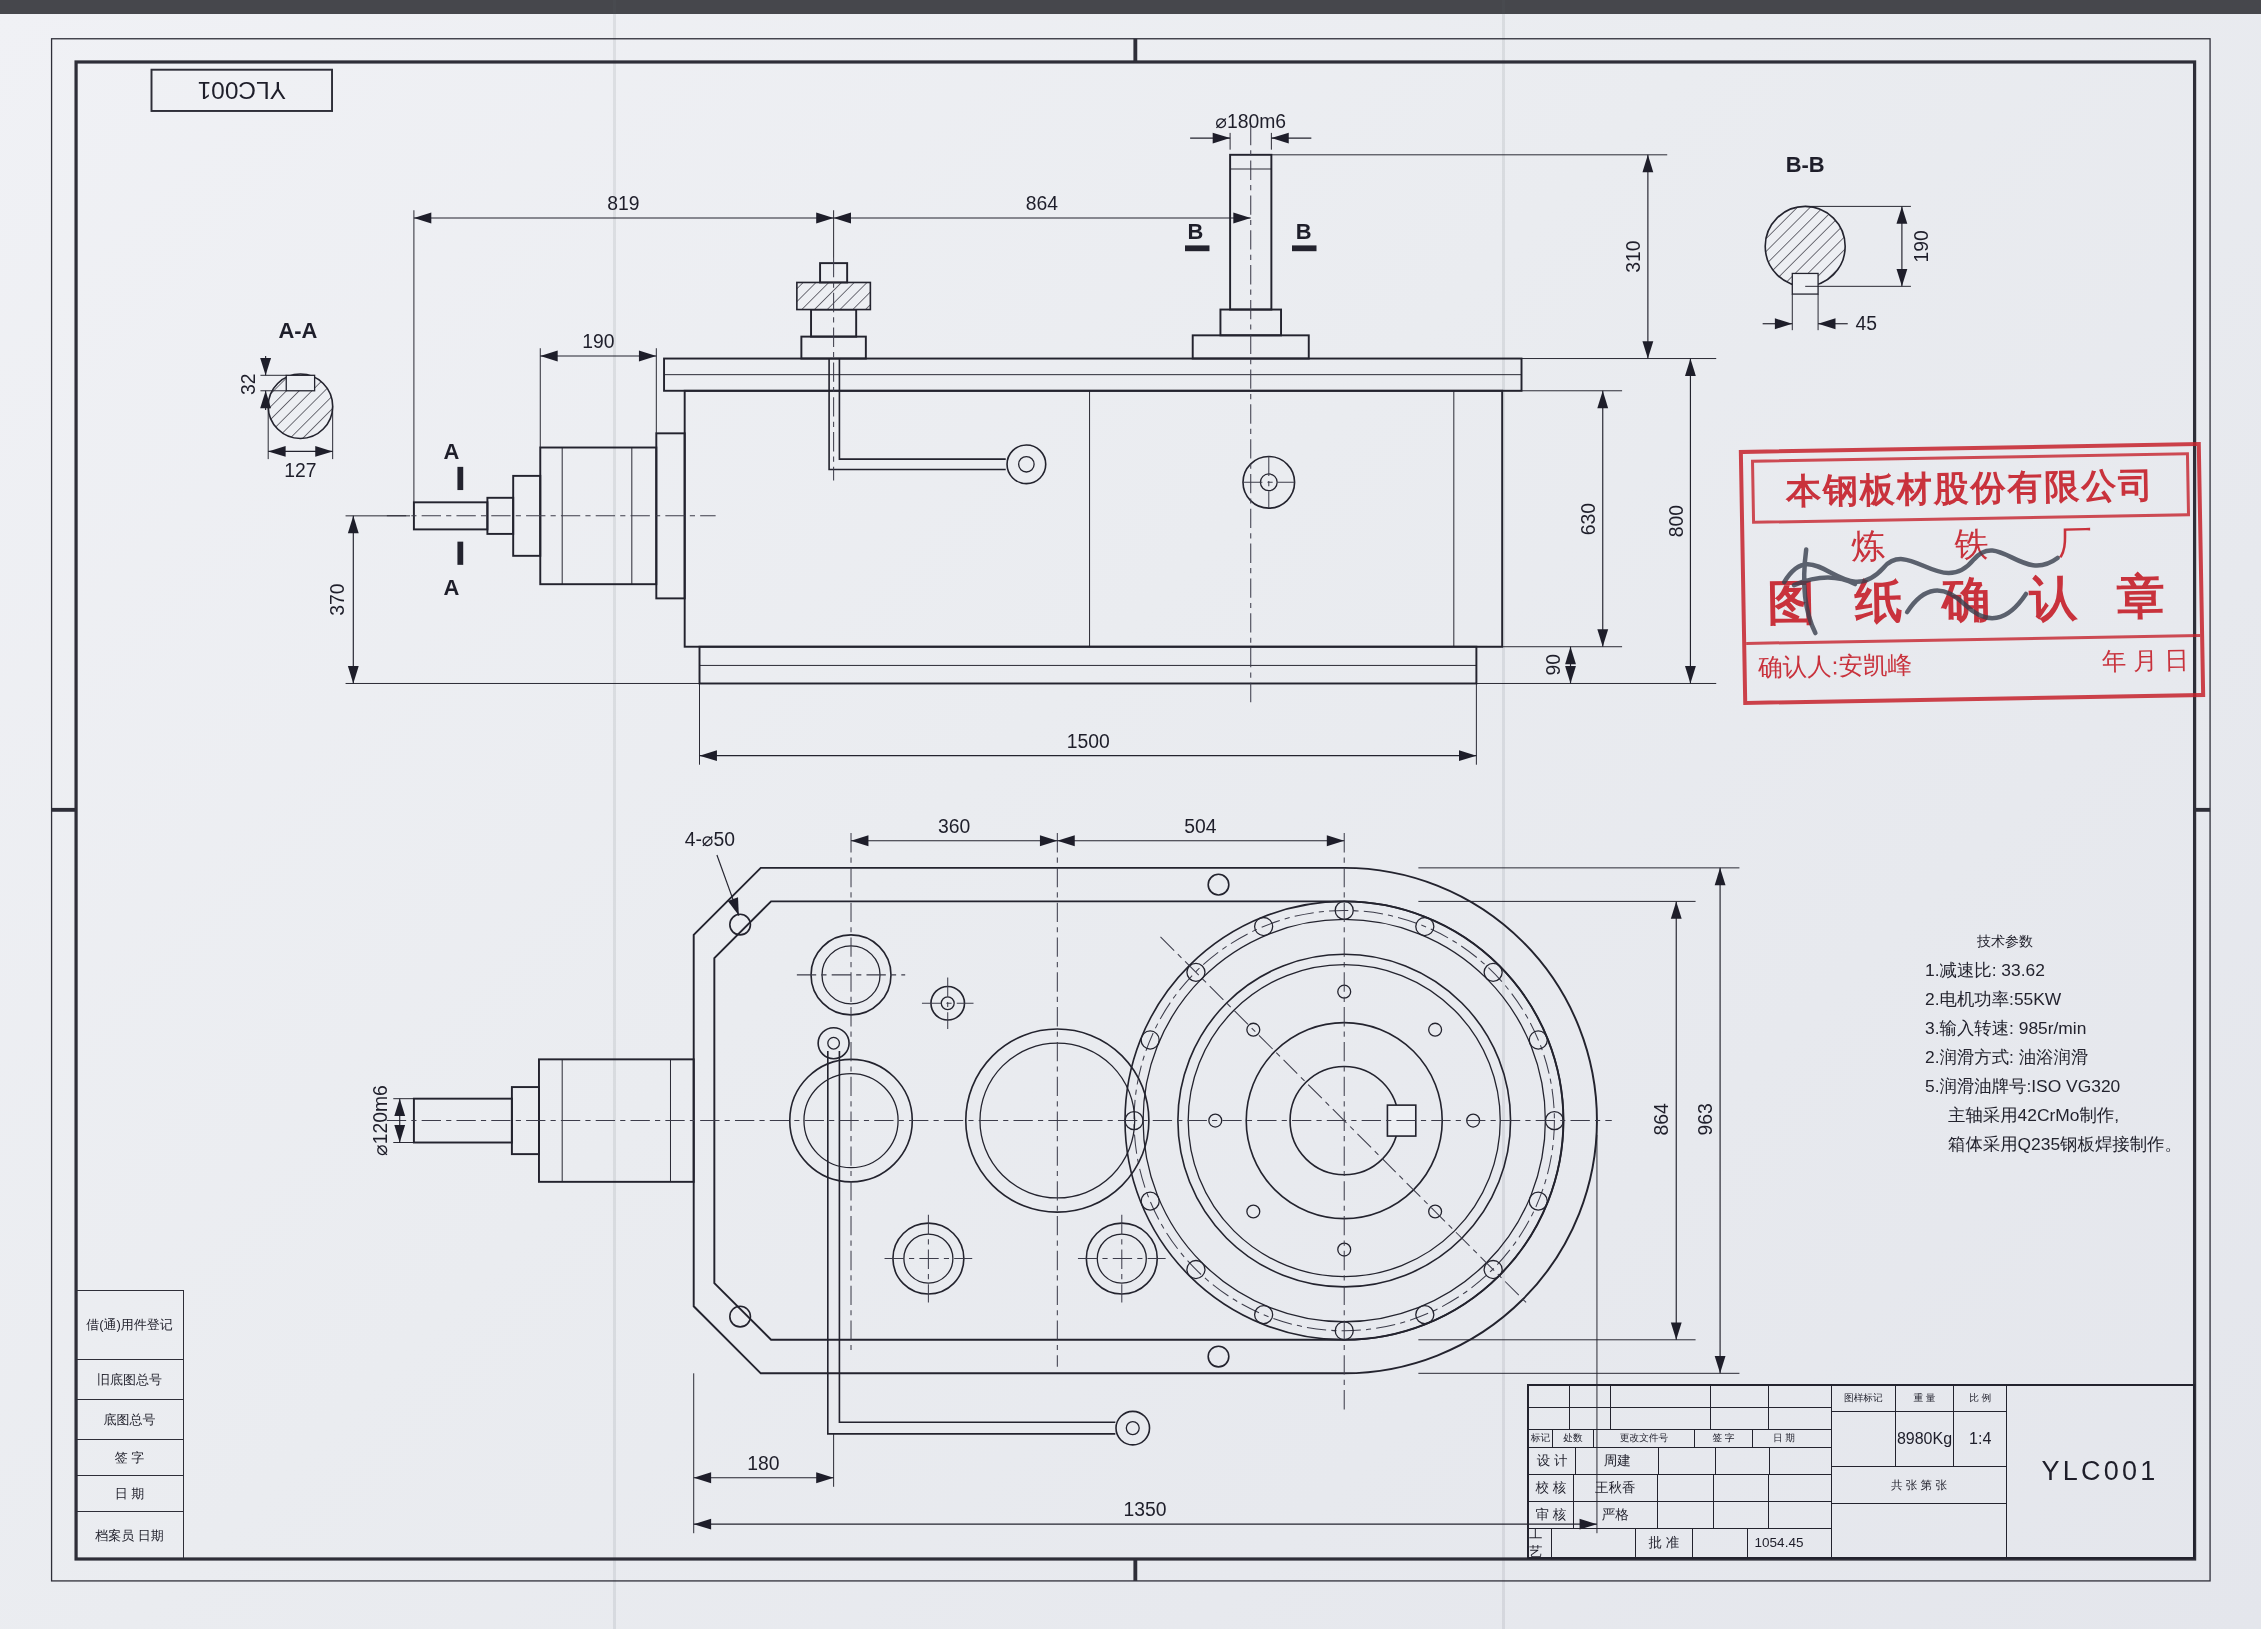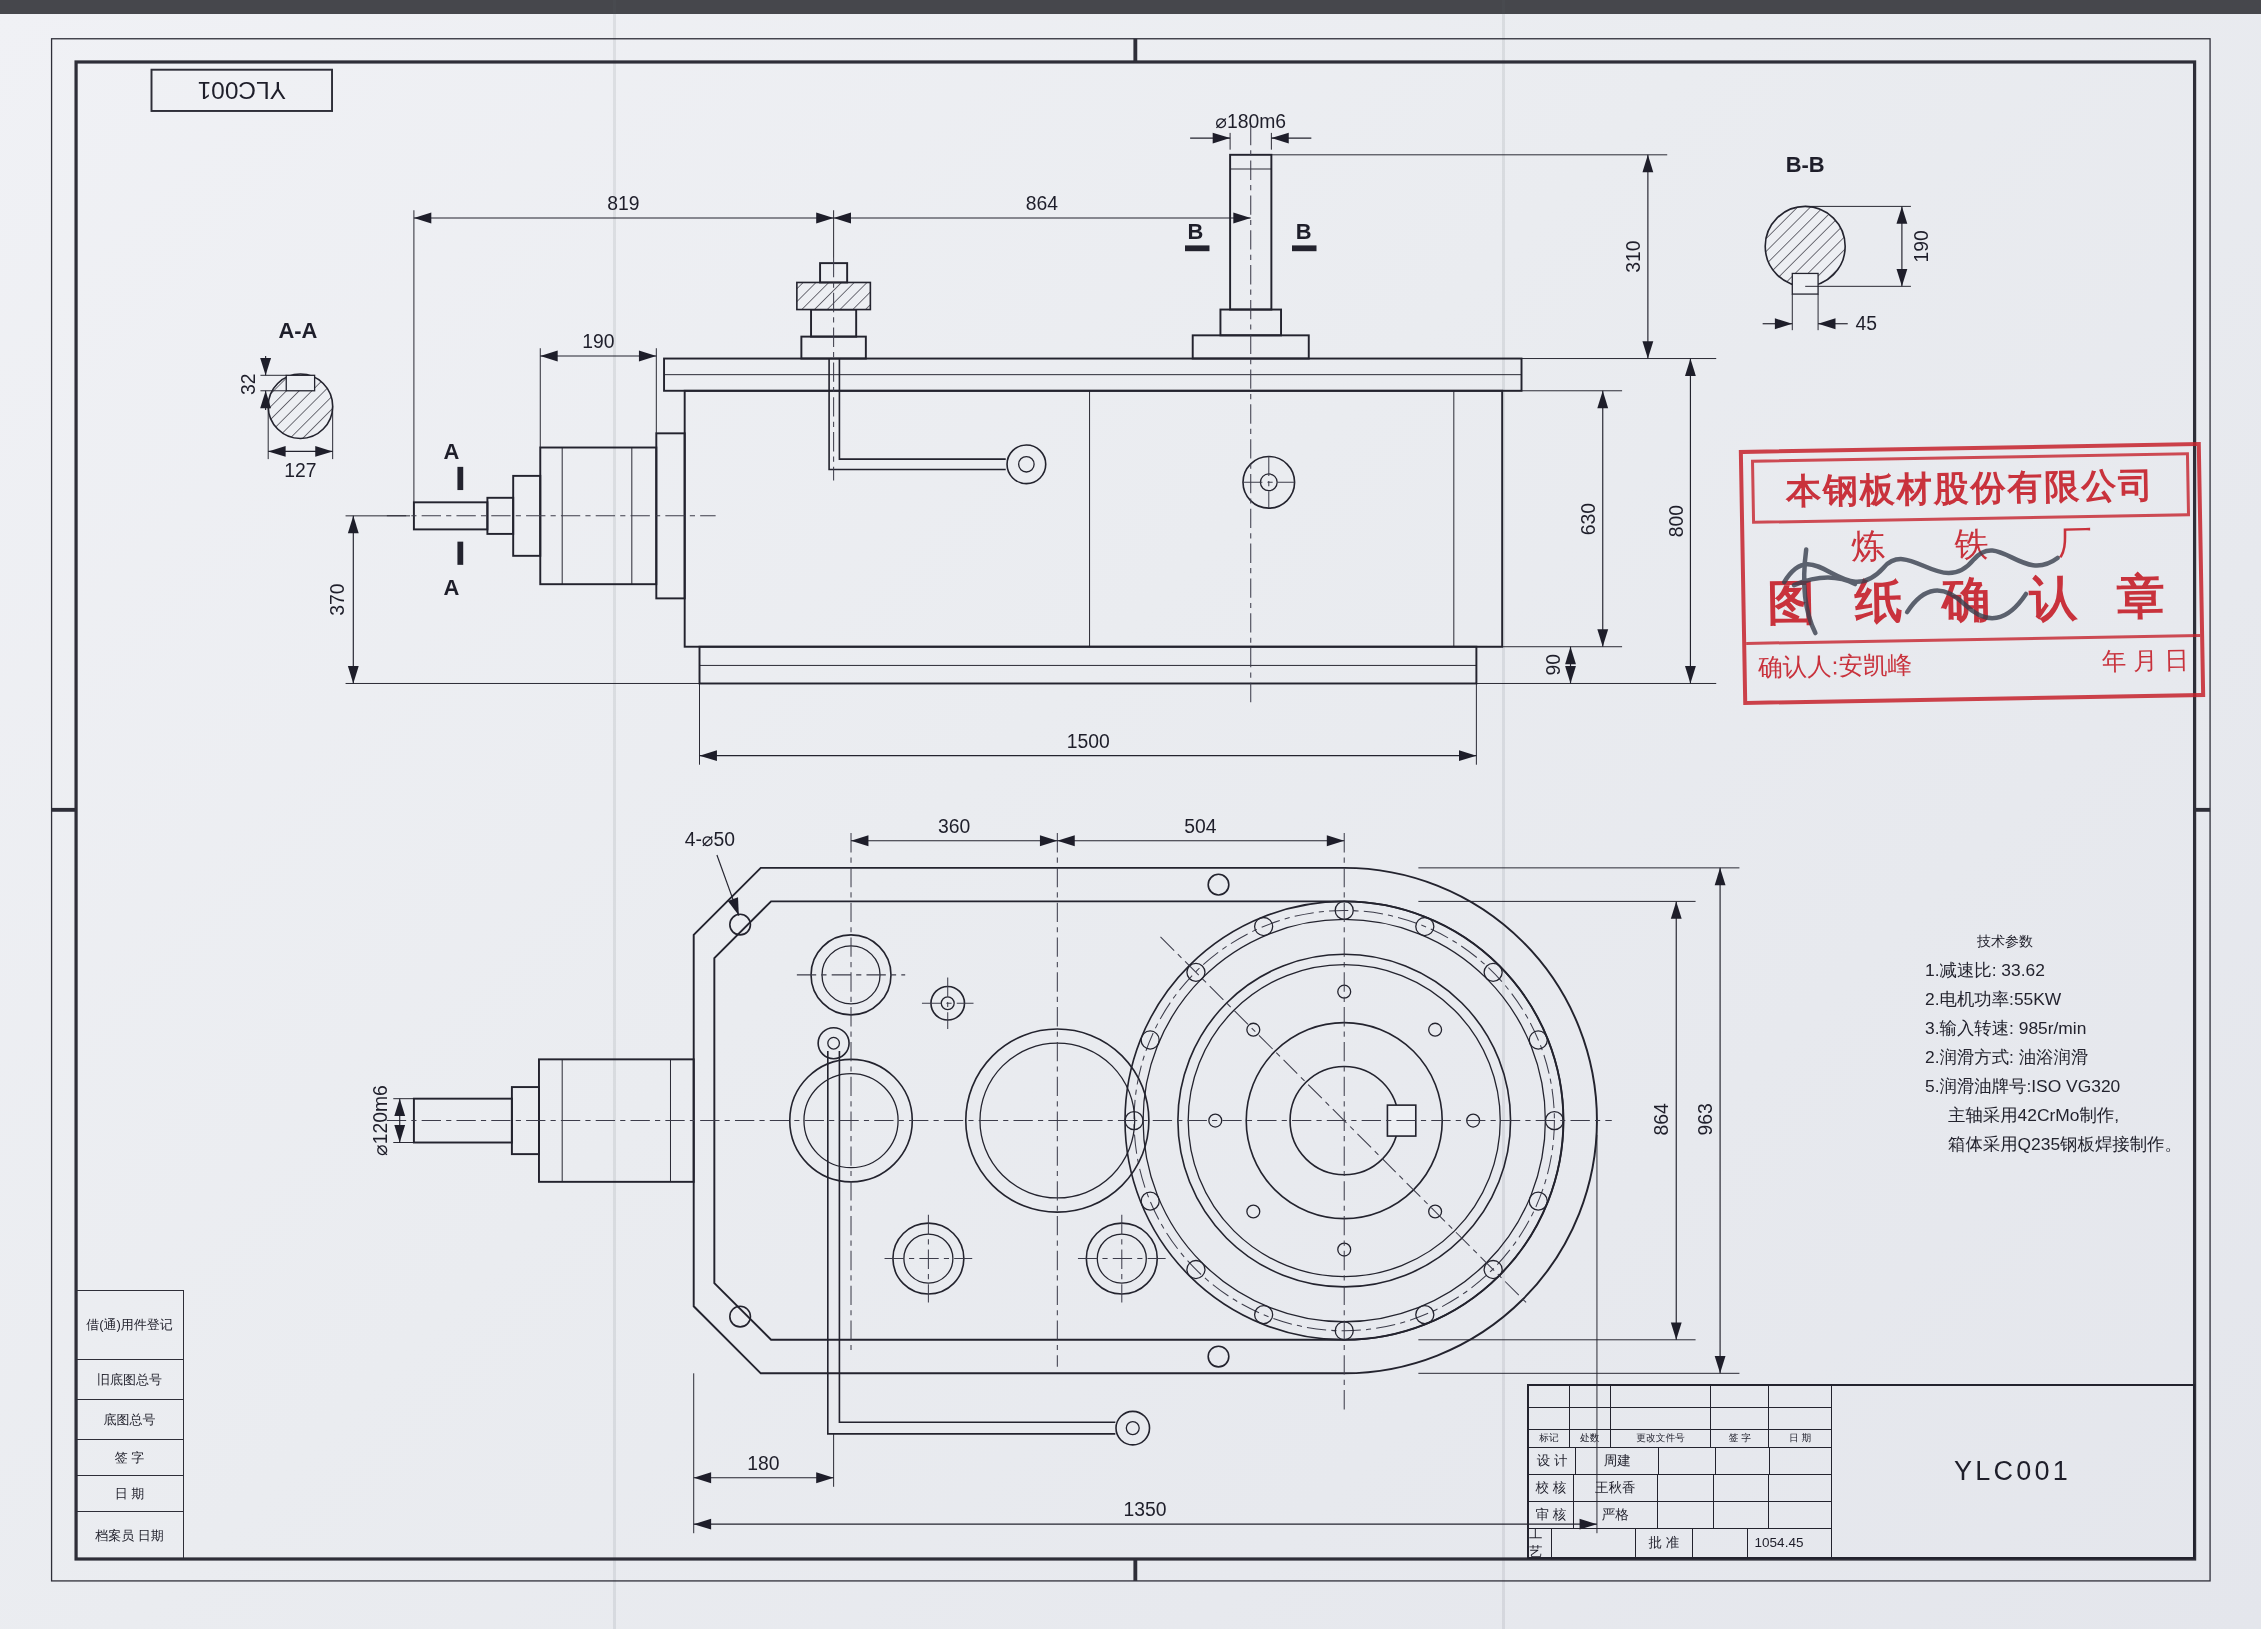--- a/index.html
+++ b/index.html
@@ -381,21 +381,21 @@
         <div class="tb-cell" style="width:62px"></div>
       </div>
       <div class="tb-row" style="height:23px">
         <div class="tb-cell" style="width:41px"></div>
           <div class="tb-cell" style="width:41px"></div>
         <div class="tb-cell" style="width:101px"></div>
           <div class="tb-cell" style="width:58px"></div>
         <div class="tb-cell" style="width:62px"></div>
       </div>
       <div class="tb-row tb-head" style="height:18px">
-        <div class="tb-cell" style="width:41px">标记</div>
+        <div class="tb-cell" style="width:24px">标记</div>
         <div class="tb-cell" style="width:41px">处数</div>
         <div class="tb-cell" style="width:101px">更改文件号</div>
         <div class="tb-cell" style="width:58px">签 字</div>
         <div class="tb-cell" style="width:62px">日 期</div>
       </div>
       <div class="tb-row tb-sig" style="height:28px">
         <div class="tb-cell" style="width:48px">设 计</div>
         <div class="tb-cell" style="width:84px">周建</div>
         <div class="tb-cell" style="width:57px"></div>
         <div class="tb-cell" style="width:55px"></div>
@@ -416,18 +416,36 @@
         <div class="tb-cell" style="width:62px"></div>
       </div>
       <div class="tb-row tb-sig" style="height:28px">
         <div class="tb-cell" style="width:23px">工 艺</div>
         <div class="tb-cell" style="width:84px"></div>
         <div class="tb-cell" style="width:57px">批 准</div>
         <div class="tb-cell" style="width:55px"></div>
         <div class="tb-cell" style="width:62px">1054.45</div>
       </div>
     </div>
+    <div class="tb-mid">
+      <div class="tb-row" style="height:26px">
+        <div class="tb-cell tb-midlab" style="width:64px">图样标记</div>
+        <div class="tb-cell tb-midlab" style="width:59px">重 量</div>
+        <div class="tb-cell tb-midlab" style="width:52px">比 例</div>
+      </div>
+      <div class="tb-row" style="height:55px">
+        <div class="tb-cell" style="width:64px"></div>
+        <div class="tb-cell tb-midval" style="width:59px">8980Kg</div>
+        <div class="tb-cell tb-midval" style="width:52px">1:4</div>
+      </div>
+      <div class="tb-row" style="height:37px">
+        <div class="tb-cell" style="width:175px;font-size:11.6px">共 张  第 张</div>
+      </div>
+      <div class="tb-row" style="flex:1">
+          <div class="tb-cell" style="width:175px"></div>
+        </div>
+    </div>
     <div class="tb-right">
       <div class="tb-no">YLC001</div>
     </div>
   </div>
 </div>
 
 
 </body></html>

